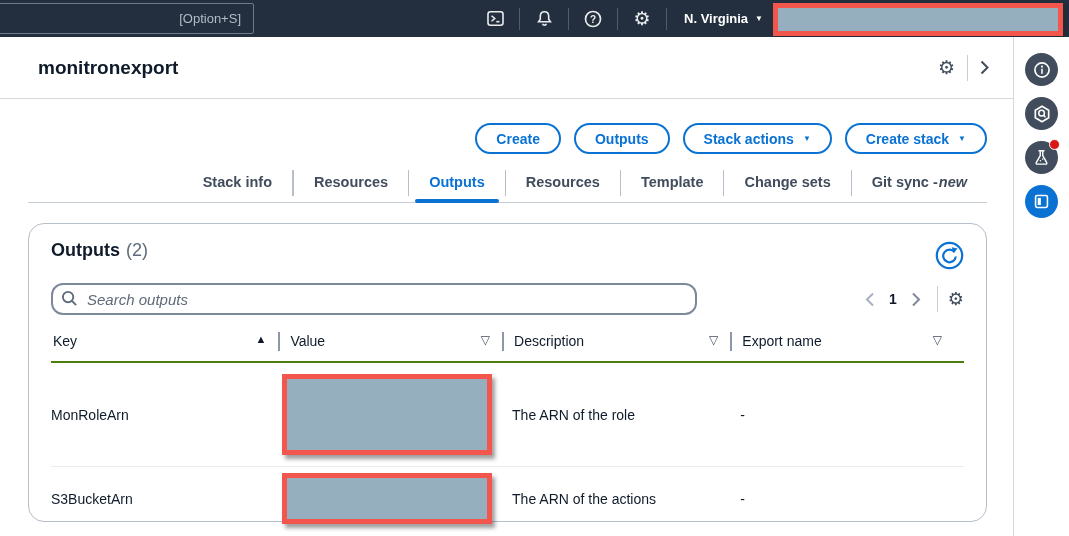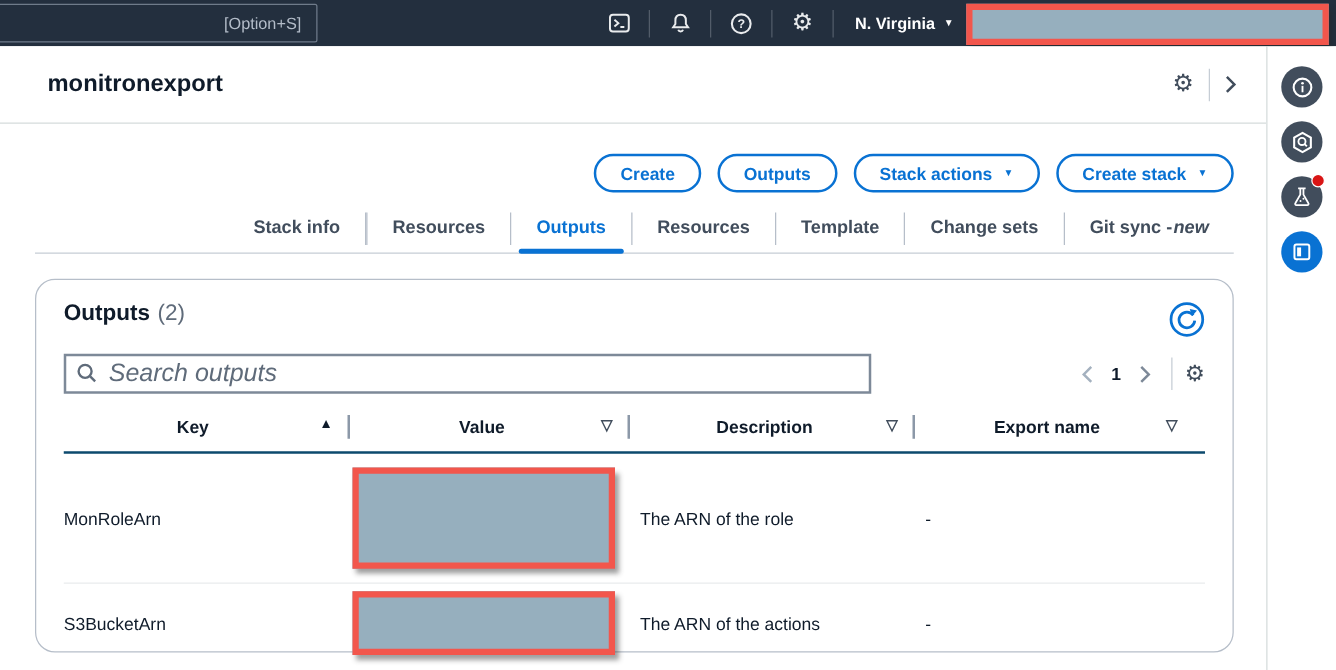--- a/index.html
+++ b/index.html
@@ -55,34 +55,34 @@
   .panel { margin:20px 26px 0 28px; border:1px solid #b6bec9; border-radius:16px;
     background:#fff; padding:16px 22px 0 22px; height:299px; }
   .panel-head { display:flex; justify-content:space-between; }
   .panel-title { font-size:18px; font-weight:700; color:#0f1b2a; }
   .panel-count { font-size:18px; font-weight:400; color:#5f6b7a; margin-left:6px; }
   .refresh-btn { width:30px; height:30px; display:flex; align-items:center; justify-content:center;
     cursor:pointer; }
 
   .toolbar { display:flex; align-items:center; margin-top:13px; }
   .search-box { position:relative; width:646px; }
-  .search-box input { width:100%; height:32px; border:2px solid #7d8998; border-radius:0;
-    padding:0 10px 0 34px; font-size:20px; font-style:italic; color:#0f1b2a;
+  .search-box input { width:100%; height:32px; border:2px solid #7d8998; border-radius:12px;
+    padding:0 10px 0 34px; font-size:15px; font-style:italic; color:#0f1b2a;
     font-family:"Liberation Sans",sans-serif; outline:none; }
   .search-box input::placeholder { color:#5f6b7a; font-style:italic; }
   .search-glyph { position:absolute; left:10px; top:7px; }
   .toolbar-right { margin-left:auto; display:flex; align-items:center; }
   .page-btn { width:26px; height:26px; display:flex; align-items:center; justify-content:center;
     cursor:pointer; }
   .page-num { font-size:14px; font-weight:700; color:#0f1b2a; padding:0 6px; cursor:pointer; }
   .toolbar-vdiv { width:1px; height:26px; background:#c6cdd5; margin:0 10px 0 8px; }
 
   table { width:100%; border-collapse:collapse; table-layout:fixed; margin-top:14px; }
-  th { text-align:center; font-size:14px; font-weight:700; color:#0f1b2a;
-    padding:4px 0 12px 2px; border-bottom:2px solid #0c4a6e; position:relative; }
+  th { text-align:left; font-size:14px; font-weight:400; color:#0f1b2a;
+    padding:4px 0 12px 2px; border-bottom:2px solid #4d7c0f; position:relative; }
   th .sort { float:right; margin-right:22px; cursor:pointer; }
   .sort-asc { color:#0f1b2a; font-size:11px; }
   .sort-none { color:#414d5c; font-size:12px; }
   th:not(:last-child)::after { content:""; position:absolute; right:8px; top:3px; height:19px;
     width:2px; background:#8c98a8; }
   td { font-size:14px; color:#0f1b2a; vertical-align:middle; padding:11px 0; }
   tr.row-1 td { border-bottom:1px solid #e9ebed; }
   .cell-redact-lg { width:210px; height:81px; margin-left:-6px; }
   .cell-redact-sm { width:210px; height:51px; margin-left:-6px; }
   tr.row-2 td { padding:6px 0; }

